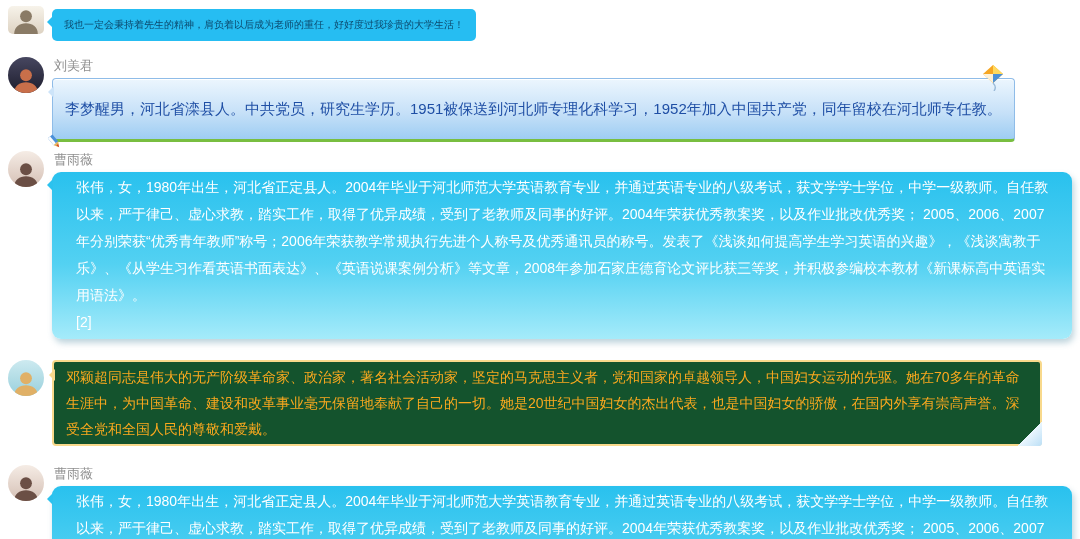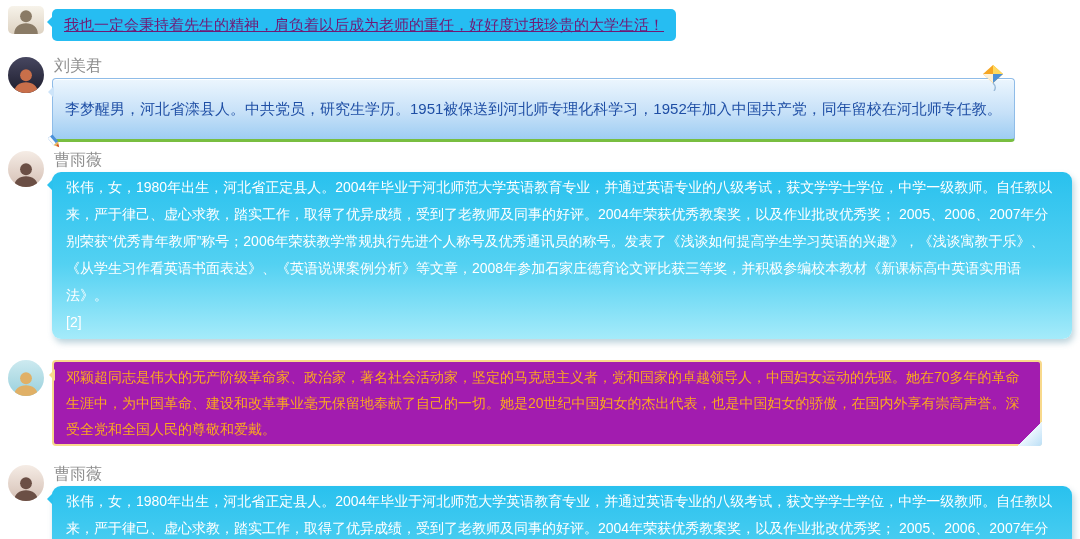--- a/index.html
+++ b/index.html
@@ -24,54 +24,54 @@
   .avatar svg{width:30px;height:26px;display:block;}
   .av-group{height:28px;border-radius:5px;background:linear-gradient(180deg,#f7f3ea,#ddd2c2);}
   .av-group svg{fill:#8a7b66;}
   .av-liu{background:linear-gradient(180deg,#474760,#1d1d2d);}
   .av-liu svg{fill:#c96f4a;}
   .av-cao{background:linear-gradient(180deg,#f5ece5,#d5c0b5);}
   .av-cao svg{fill:#6b4f45;}
   .av-dong{background:linear-gradient(180deg,#cdeaf0,#99d0dc);}
   .av-dong svg{fill:#e0b066;}
   .content{flex:1;min-width:0;}
-  .name{font-size:16px;color:#8e8e8e;margin:2px 0 5px 2px;line-height:14px;}
+  .name{font-size:13px;color:#8e8e8e;margin:2px 0 5px 2px;line-height:14px;}
   .bubble{position:relative;border-radius:5px;}
   .btext{display:block;white-space:pre-wrap;word-break:break-all;}
   .bubble::before{
     content:"";position:absolute;left:-11px;top:7px;
     border:6px solid transparent;
   }
   
   .style-cyan-solid .content{padding-top:3px;}
   .style-cyan-solid .bubble{
-    background:#26bdf2;color:#701a75;font-size:15px;line-height:20px;
-    padding:6px 12px;width:fit-content;max-width:640px;text-decoration:underline;
+    background:#26bdf2;color:#0c4a6e;font-size:10px;line-height:20px;
+    padding:6px 12px;width:fit-content;max-width:640px;
   }
   .style-cyan-solid .bubble::before{border-right-color:#26bdf2;}
   
   .style-blue .bubble{
     background:linear-gradient(180deg,#ecf6fe 0%,#c7e1f8 55%,#9ecdf3 100%);
     border:1px solid #8fbce8;border-bottom:3px solid #79be40;
     box-shadow:inset 0 1px 0 #ffffff;
     color:#1f4fa5;font-size:15px;line-height:20px;
     padding:20px 12px;width:fit-content;max-width:980px;border-radius:4px;
   }
   .style-blue .bubble::before{border-right-color:#cde4f9;}
   
   .style-cyan-grad .bubble{
     background:linear-gradient(180deg,#29c1ee 0%,#53d1f2 55%,#a5ebfa 100%);
     color:#ffffff;font-size:14px;line-height:27px;
-    padding:2px 16px 3px 14px;border-radius:9px;margin-right:8px;
+    padding:2px 16px 3px 24px;border-radius:9px;margin-right:8px;
     box-shadow:2px 4px 6px rgba(110,160,180,.45);
   }
   .style-cyan-grad .bubble::before{border-right-color:#2bc2ee;}
   
   .style-yellow .bubble{
-    background:#a21caf;border:2px solid #f8d98c;
+    background:#14532d;border:2px solid #f8d98c;
     color:#fba91e;font-size:14px;line-height:26px;
     padding:2px 12px;border-radius:4px;margin-right:38px;
   }
   .style-yellow .bubble::before{border-right-color:#f8d98c;}
   
   .deco{display:none;position:absolute;}
   .deco-kite .kite{display:block;right:10px;top:-14px;width:22px;height:26px;}
   .deco-pencil .pencil{display:block;left:-7px;bottom:-10px;width:16px;height:16px;}
   .deco-curl .curl{
     display:block;right:-2px;bottom:-2px;width:24px;height:24px;

